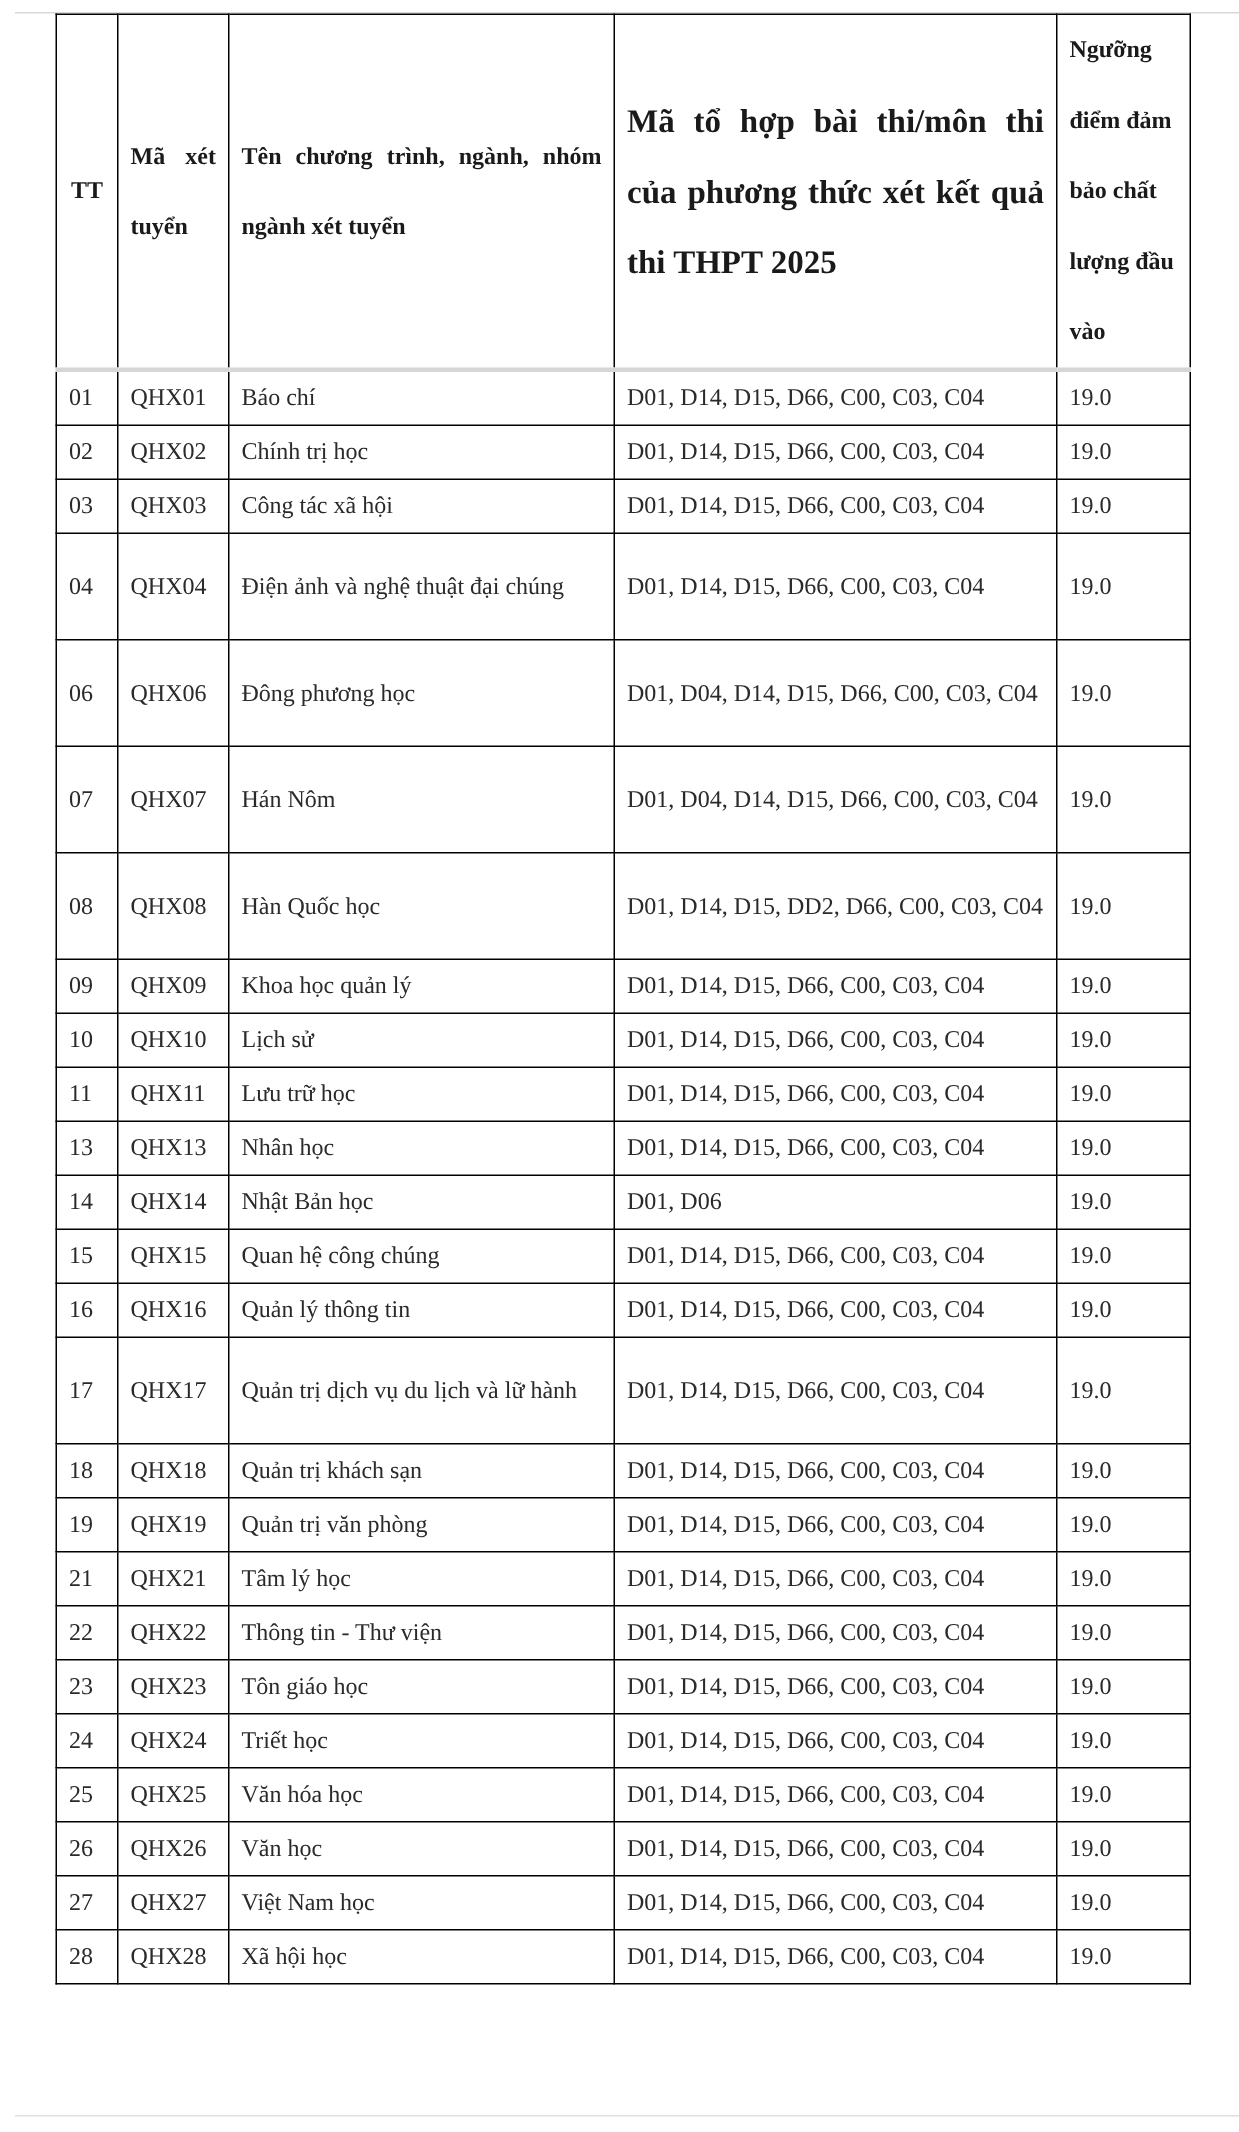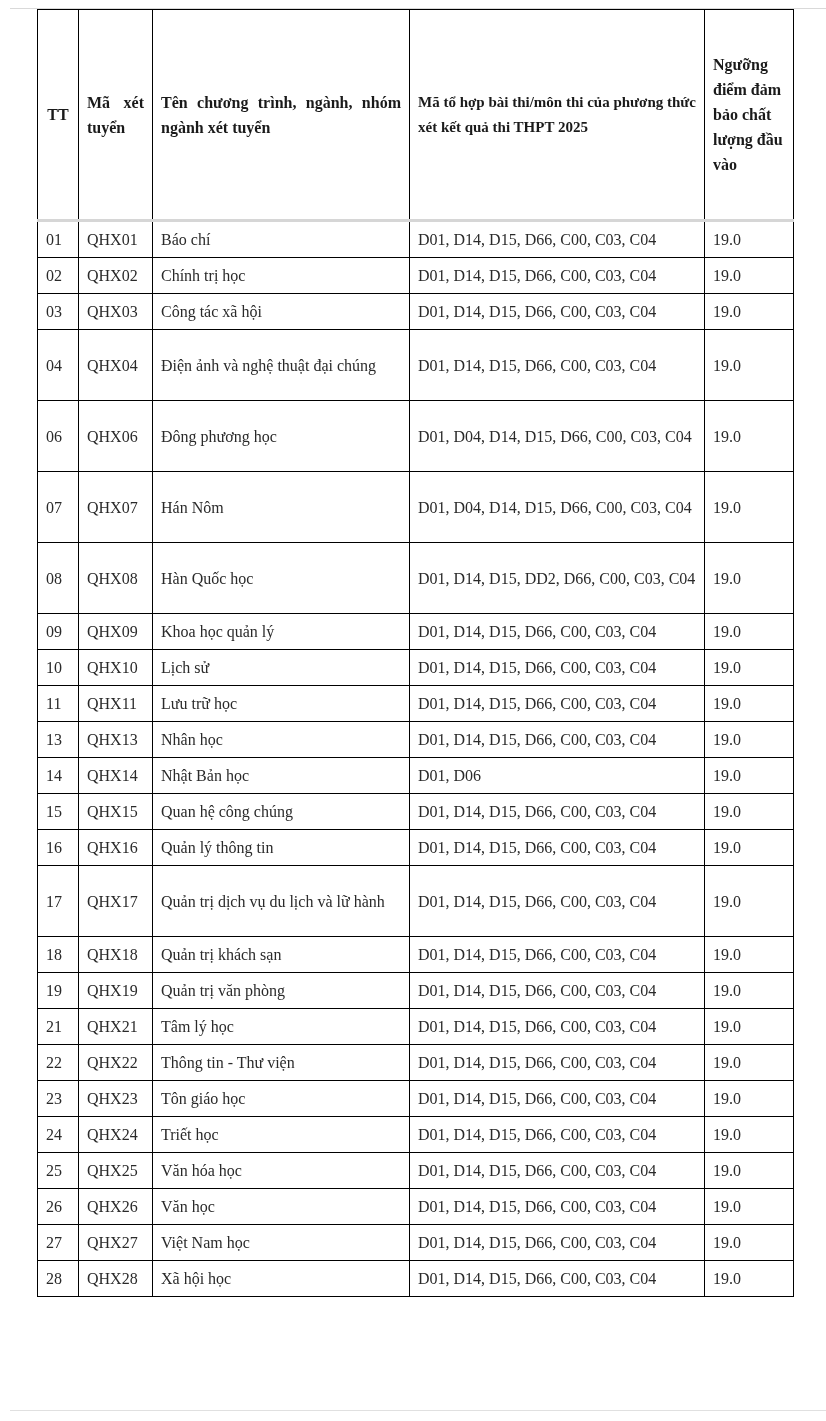--- a/index.html
+++ b/index.html
@@ -3,23 +3,23 @@
 <meta charset="utf-8">
 <style>
   html, body { margin: 0; padding: 0; background: #ffffff; }
   body { width: 826px; height: 1421px; position: relative; overflow: hidden;
          font-family: "Liberation Serif", "DejaVu Serif", serif; color: #222; }
   .frame-top { position: absolute; left: 10px; right: 0; top: 8px; height: 1px; background: #d9d9d9; }
   .frame-bottom { position: absolute; left: 10px; right: 0; top: 1410px; height: 1px; background: #e0e0e0; }
   table { position: absolute; left: 37px; top: 9px; border-collapse: collapse; table-layout: fixed; width: 757px; }
   td, th { border: 1px solid #000; font-size: 16px; line-height: 35px; vertical-align: middle;
            padding: 0 8px; text-align: left; font-weight: normal; color: #2a2a2a; }
-  th { font-weight: bold; color: #1a1a1a; line-height: 25px; }
+  th { font-weight: bold; color: #1a1a1a; line-height: 47px; }
   th.h-tt { text-align: center; padding: 0 6px; }
-  .h-combo { font-size: 15px; text-align: justify; text-align-last: left; }
+  .h-combo { font-size: 22px; text-align: justify; text-align-last: left; }
   .h-name, .h-code { text-align: justify; text-align-last: left; }
   thead tr { height: 211px; }
   thead th { border-bottom: 3px solid #d6d6d6; }
   tbody tr { height: 36px; }
   tbody tr.tall { height: 71px; }
   td.just { text-align: justify; text-align-last: left; }
   .w-tt { width: 41px; } .w-code { width: 74px; } .w-name { width: 257px; }
   .w-combo { width: 295px; } .w-thr { width: 89px; }
   td.c-combo { padding-right: 6px; }
 </style>

